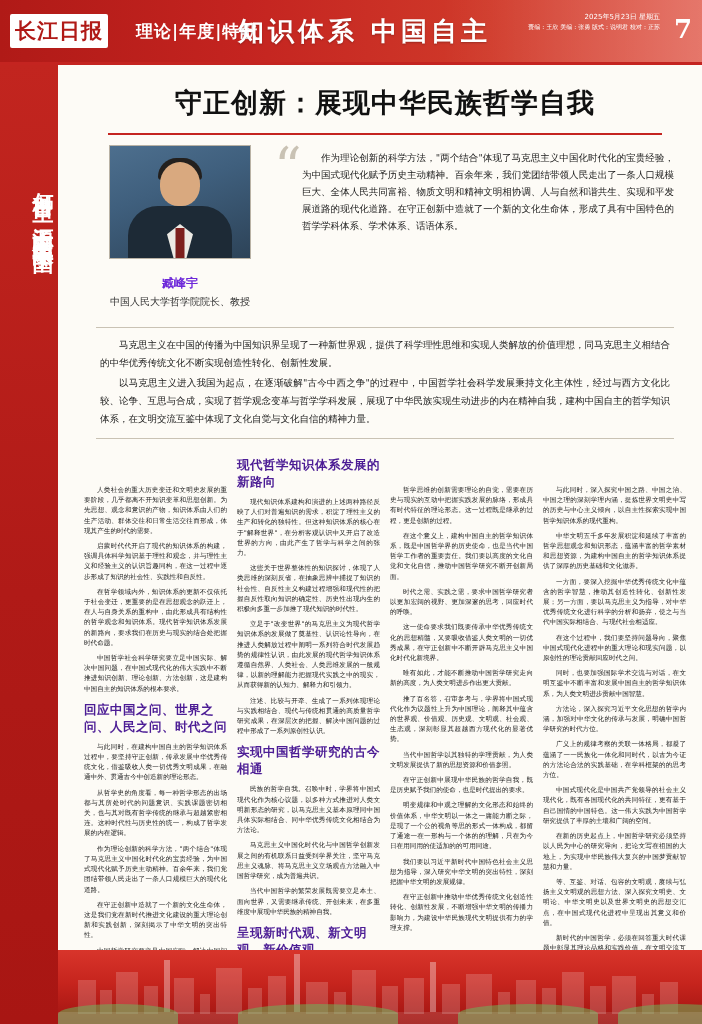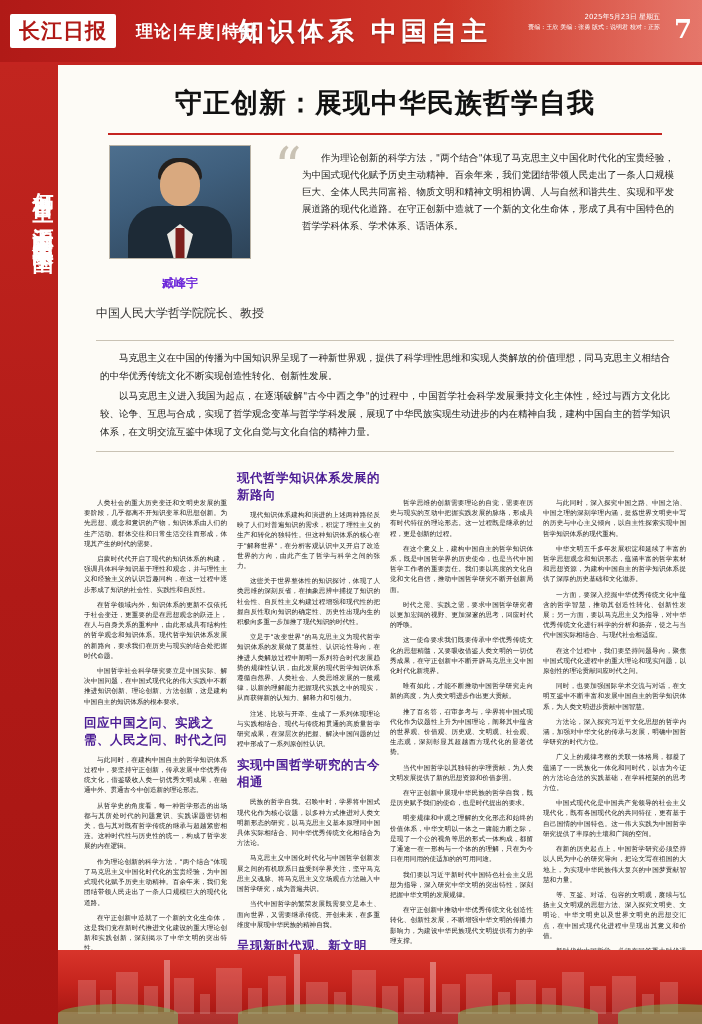--- a/index.html
+++ b/index.html
@@ -18,21 +18,21 @@
   .masthead{
     position:relative;height:62px;
     background:linear-gradient(90deg,#b01a17 0%,#c42420 35%,#d03a2a 70%,#e0594a 100%);
     overflow:hidden;
   }
   .masthead:after{
     content:"";position:absolute;right:0;top:0;bottom:0;width:260px;
     background:linear-gradient(90deg,rgba(255,255,255,0) 0%,rgba(255,255,255,.18) 100%);
   }
   .logo{
-    position:absolute;left:10px;top:14px;width:106px;height:34px;
+    position:absolute;left:10px;top:14px;width:98px;height:34px;
     background:#fff;border-radius:2px;
     display:flex;align-items:center;justify-content:center;
     font-family:"DejaVu Serif","Liberation Serif",serif;
     font-weight:bold;font-size:21px;color:#b01a17;letter-spacing:1px;
   }
   .sub-brand{
     position:absolute;left:136px;top:20px;
     color:#fff;font-size:17px;font-weight:bold;letter-spacing:1px;
     font-family:"DejaVu Serif","Liberation Serif",serif;
   }
@@ -110,21 +110,21 @@
     position:absolute;left:50%;bottom:0;transform:translateX(-50%);
     width:26px;height:34px;background:#eceae4;
     clip-path:polygon(50% 0,100% 30%,75% 100%,25% 100%,0 30%);
   }
   .p-tie{
     position:absolute;left:50%;bottom:0;transform:translateX(-50%);
     width:9px;height:30px;background:#7d1f1c;
   }
   .p-name{margin-top:16px;font-size:12px;font-weight:bold;color:#6d28d9;
     font-family:"DejaVu Serif","Liberation Serif",serif;}
-  .p-title{margin-top:13px;font-size:12px;color:#333;}
+  .p-title{margin-top:3px;font-size:10px;color:#333;}
   .hero-text{flex:1;position:relative;padding-top:4px;}
   .quote-mark{
     position:absolute;left:-2px;top:-4px;font-size:54px;color:#c9c2b4;
     font-family:"DejaVu Serif","Liberation Serif",serif;line-height:1;
   }
   .lede{
     font-size:9.5px;line-height:17px;color:#1a1a1a;text-align:justify;
     text-indent:19px;padding-left:26px;
     font-family:"DejaVu Serif","Liberation Serif",serif;
   }
@@ -218,21 +218,21 @@
       <div class="sep-rule"></div>
 
       <div class="cols">
 
         <div class="col">
           <div class="spacer-lg"></div>
           <p class="para">人类社会的重大历史变迁和文明史发展的重要阶段，几乎都离不开知识变革和思想创新。为先思想、观念和意识的产物，知识体系由人们的生产活动、群体交往和日常生活交往而形成，体现其产生的时代的需要。</p>
           <p class="para">启蒙时代代开启了现代的知识体系的构建，强调具体科学知识基于理性和观念，并与理性主义和经验主义的认识旨趣同构，在这一过程中逐步形成了知识的社会性、实践性和自反性。</p>
           <p class="para">在哲学领域内外，知识体系的更新不仅依托于社会变迁，更重要的是在思想观念的跃迁上，在人与自身关系的重构中，由此形成具有结构性的哲学观念和知识体系。现代哲学知识体系发展的新路向，要求我们在历史与现实的结合处把握时代命题。</p>
           <p class="para">中国哲学社会科学研究要立足中国实际、解决中国问题，在中国式现代化的伟大实践中不断推进知识创新、理论创新、方法创新，这是建构中国自主的知识体系的根本要求。</p>
-          <div class="sec-title">回应中国之问、实践之需、人民之问、时代之问</div>
+          <div class="sec-title">回应中国之问、世界之问、人民之问、时代之问</div>
           <p class="para">与此同时，在建构中国自主的哲学知识体系过程中，要坚持守正创新，传承发展中华优秀传统文化，借鉴吸收人类一切优秀文明成果，在融通中外、贯通古今中创造新的理论形态。</p>
           <p class="para">从哲学史的角度看，每一种哲学形态的出场都与其所处时代的问题意识、实践课题密切相关，也与其对既有哲学传统的继承与超越紧密相连。这种时代性与历史性的统一，构成了哲学发展的内在逻辑。</p>
           <p class="para">作为理论创新的科学方法，"两个结合"体现了马克思主义中国化时代化的宝贵经验，为中国式现代化赋予历史主动精神。百余年来，我们党团结带领人民走出了一条人口规模巨大的现代化道路。</p>
           <p class="para">在守正创新中造就了一个新的文化生命体，这是我们党在新时代推进文化建设的重大理论创新和实践创新，深刻揭示了中华文明的突出特性。</p>
           <p class="para">中国哲学研究要立足中国实际，解决中国问题，在实践中不断丰富和发展中国特色哲学社会科学的学科体系、学术体系、话语体系。</p>
           <p class="para">以守正创新的正气和锐气赓续历史文脉、谱写当代华章，这是新时代哲学工作者的光荣使命。</p>
           <p class="para">中国式现代化是当代中国哲学创新的有机体验、因出中国经济社会等知识实践需要，把握时代中的哲学与哲学的时代性，融汇古今中外哲学相互观照的文献，学界提出了哲学研究的新的时代课题，在中西对话与本土思维中形成了中国自主哲学话语的理论体系。</p>
 
         </div>
 

